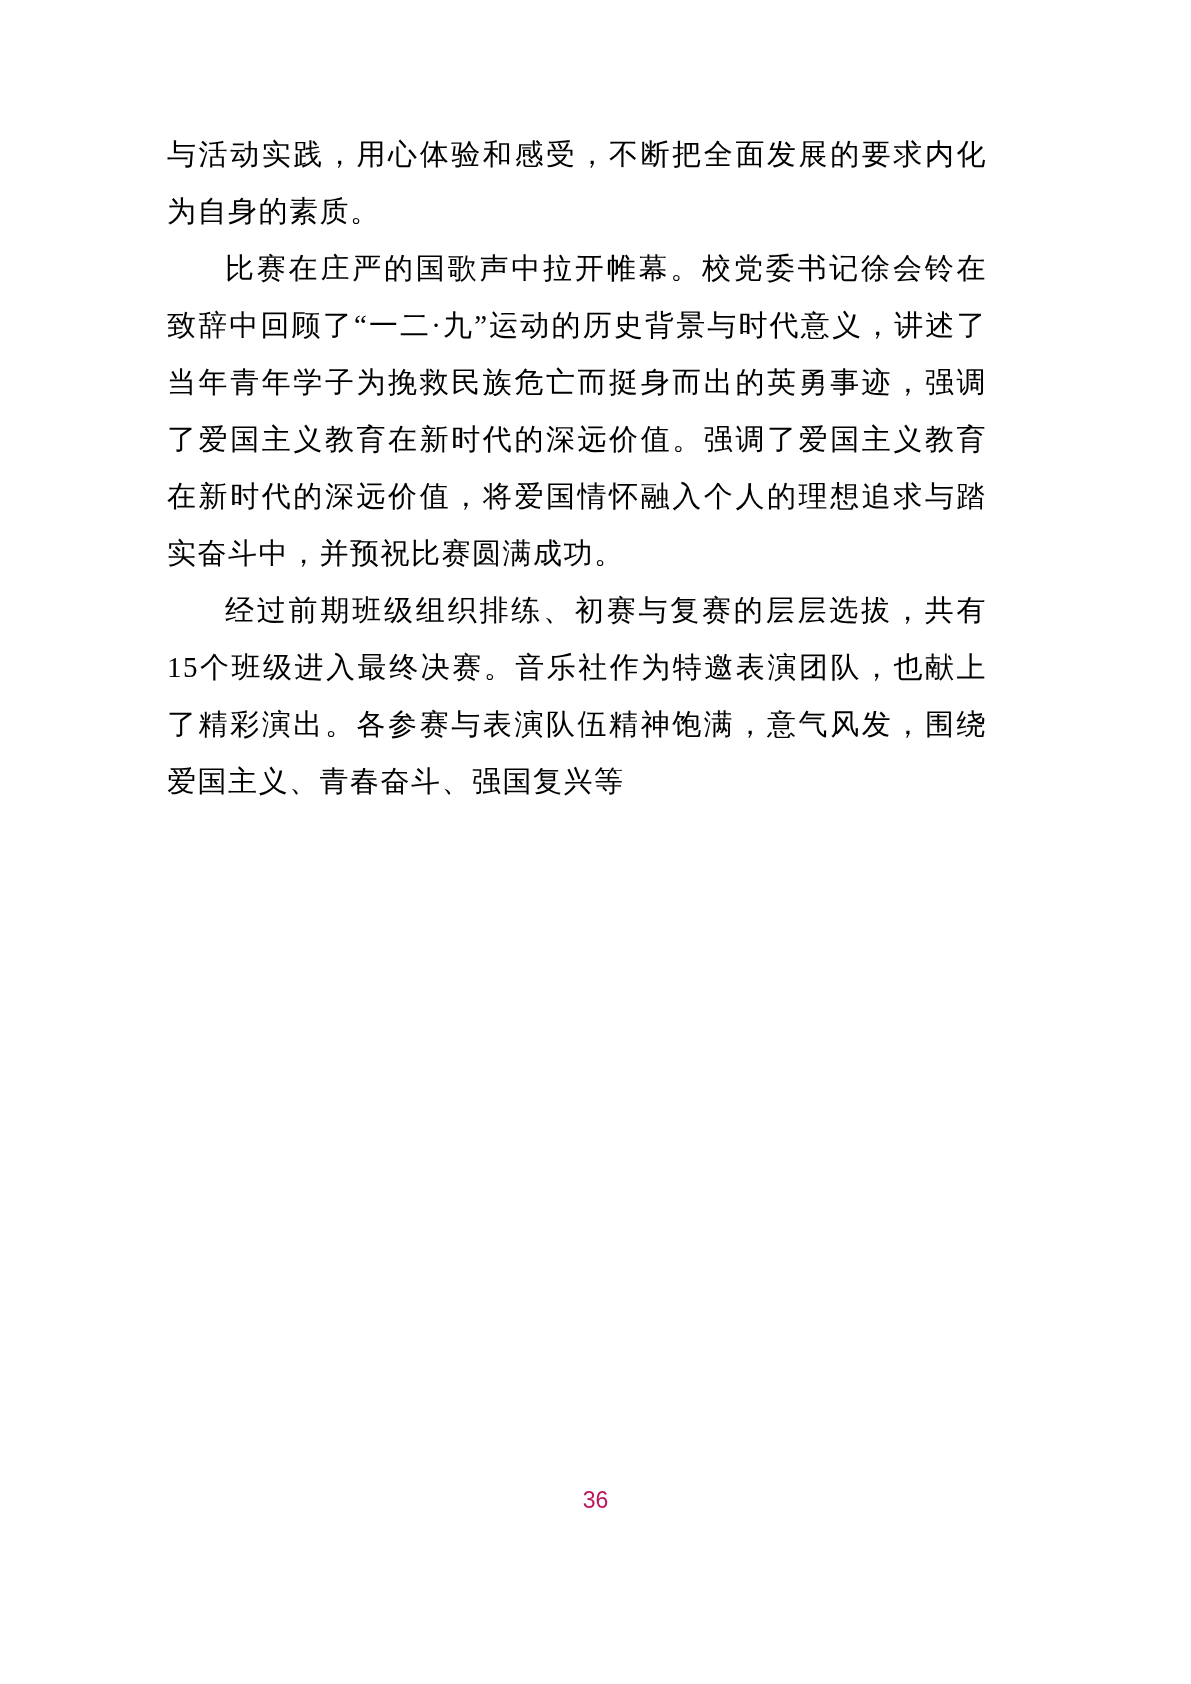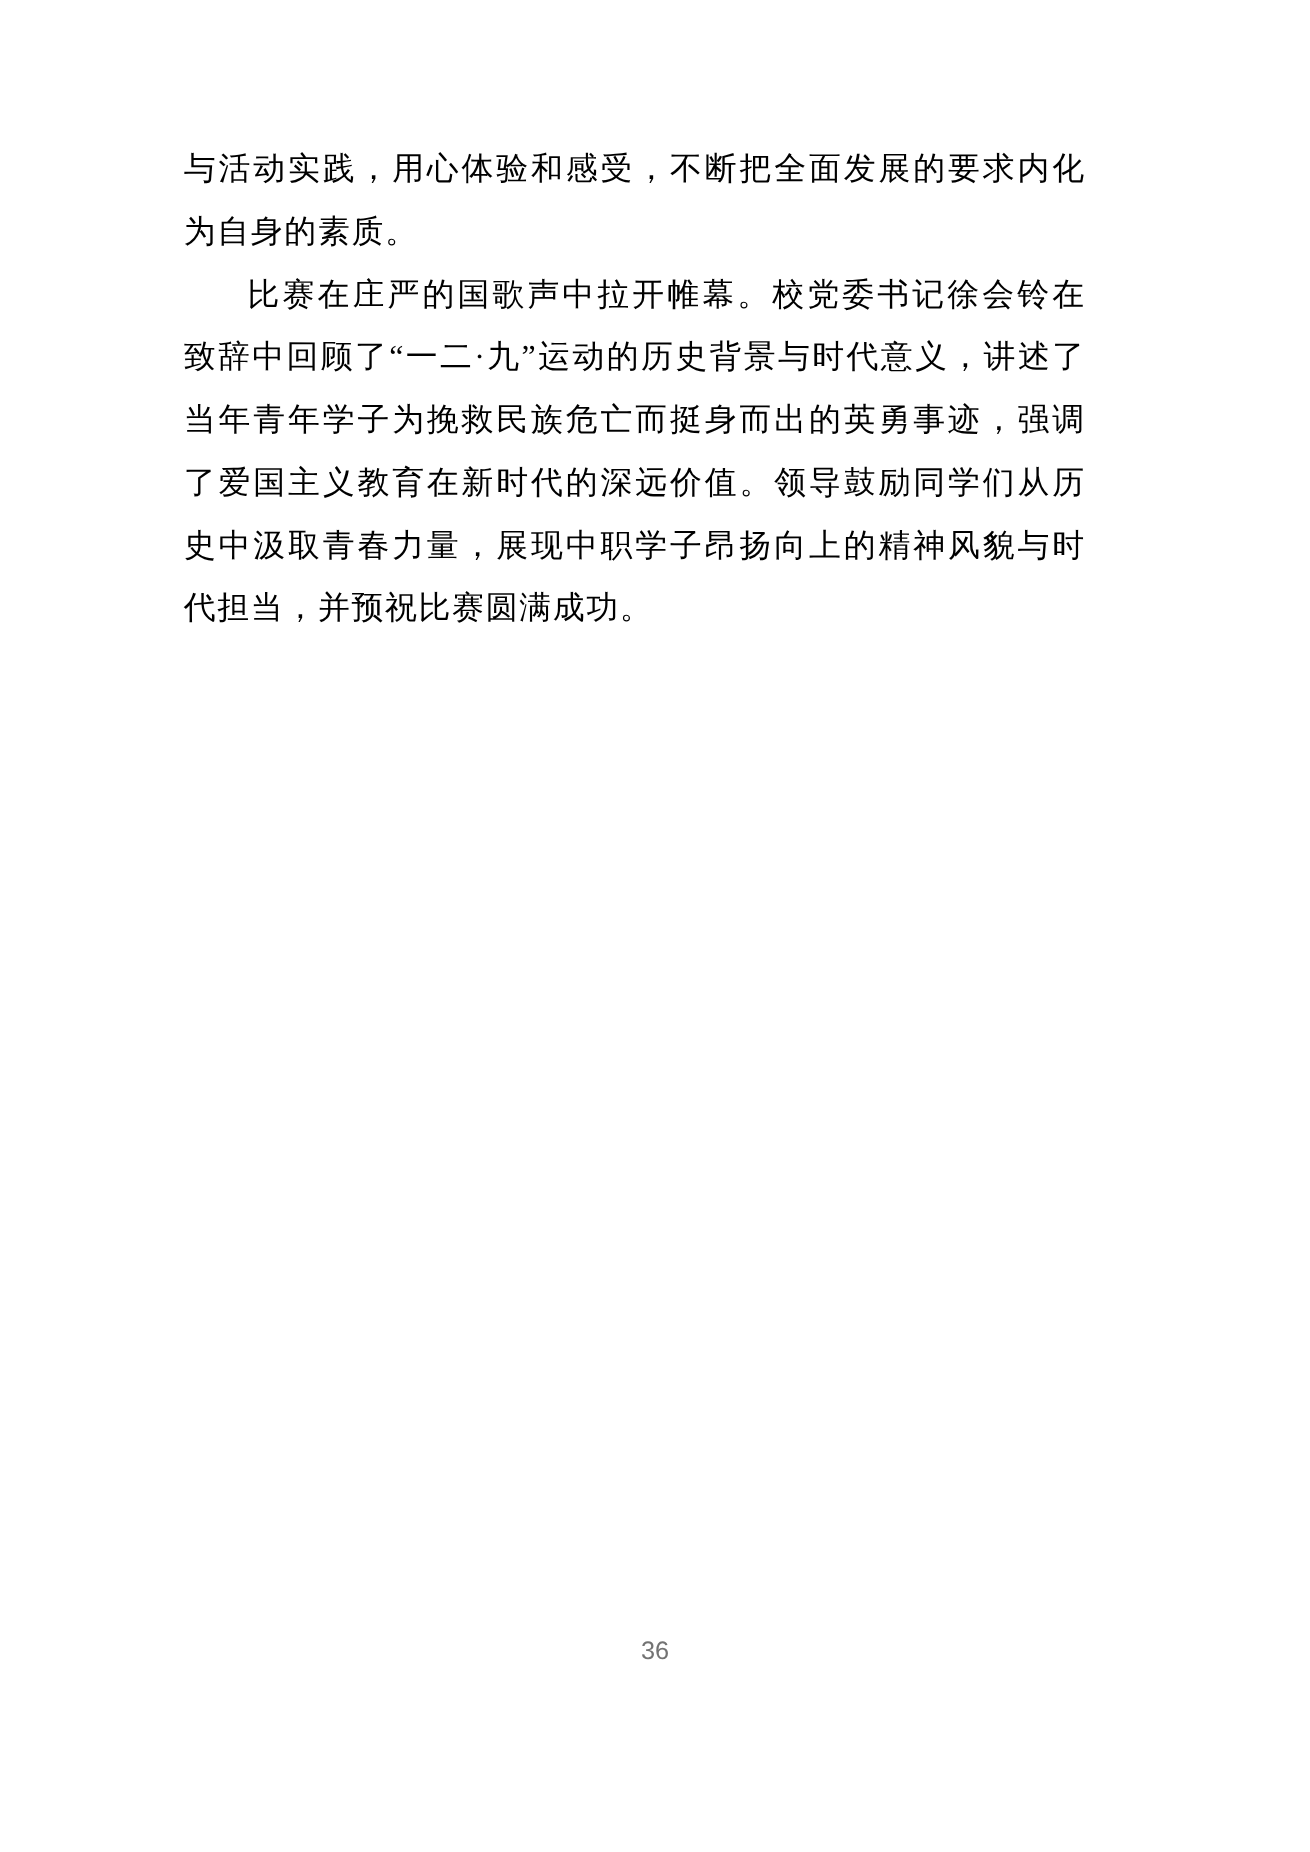--- a/index.html
+++ b/index.html
@@ -44,25 +44,26 @@
     text-justify: inter-ideograph;
   }
   .page-number {
     position: absolute;
     top: 1487px;
     left: 0;
     width: 100%;
     text-align: center;
     font-family: "Liberation Sans", "DejaVu Sans", sans-serif;
     font-size: 23px;
-    color: #737373;
+    color: #be185d;
   }
 </style>
 </head>
 <body>
 
 <div class="page">
   <div class="content">
     <p class="body-para">与活动实践，用心体验和感受，不断把全面发展的要求内化为自身的素质。</p>
-    <p class="body-para indent">比赛在庄严的国歌声中拉开帷幕。校党委书记徐会铃在致辞中回顾了“一二·九”运动的历史背景与时代意义，讲述了当年青年学子为挽救民族危亡而挺身而出的英勇事迹，强调了爱国主义教育在新时代的深远价值。领导鼓励同学们从历史中汲取青春力量，展现中职学子昂扬向上的精神风貌与时代担当，并预祝比赛圆满成功。</p>
+    <p class="body-para indent">比赛在庄严的国歌声中拉开帷幕。校党委书记徐会铃在致辞中回顾了“一二·九”运动的历史背景与时代意义，讲述了当年青年学子为挽救民族危亡而挺身而出的英勇事迹，强调了爱国主义教育在新时代的深远价值。强调了爱国主义教育在新时代的深远价值，将爱国情怀融入个人的理想追求与踏实奋斗中，并预祝比赛圆满成功。</p>
+    <p class="body-para indent">经过前期班级组织排练、初赛与复赛的层层选拔，共有15个班级进入最终决赛。音乐社作为特邀表演团队，也献上了精彩演出。各参赛与表演队伍精神饱满，意气风发，围绕爱国主义、青春奋斗、强国复兴等</p>
   </div>
   <div class="page-number">36</div>
 </div>
 
 </body></html>

